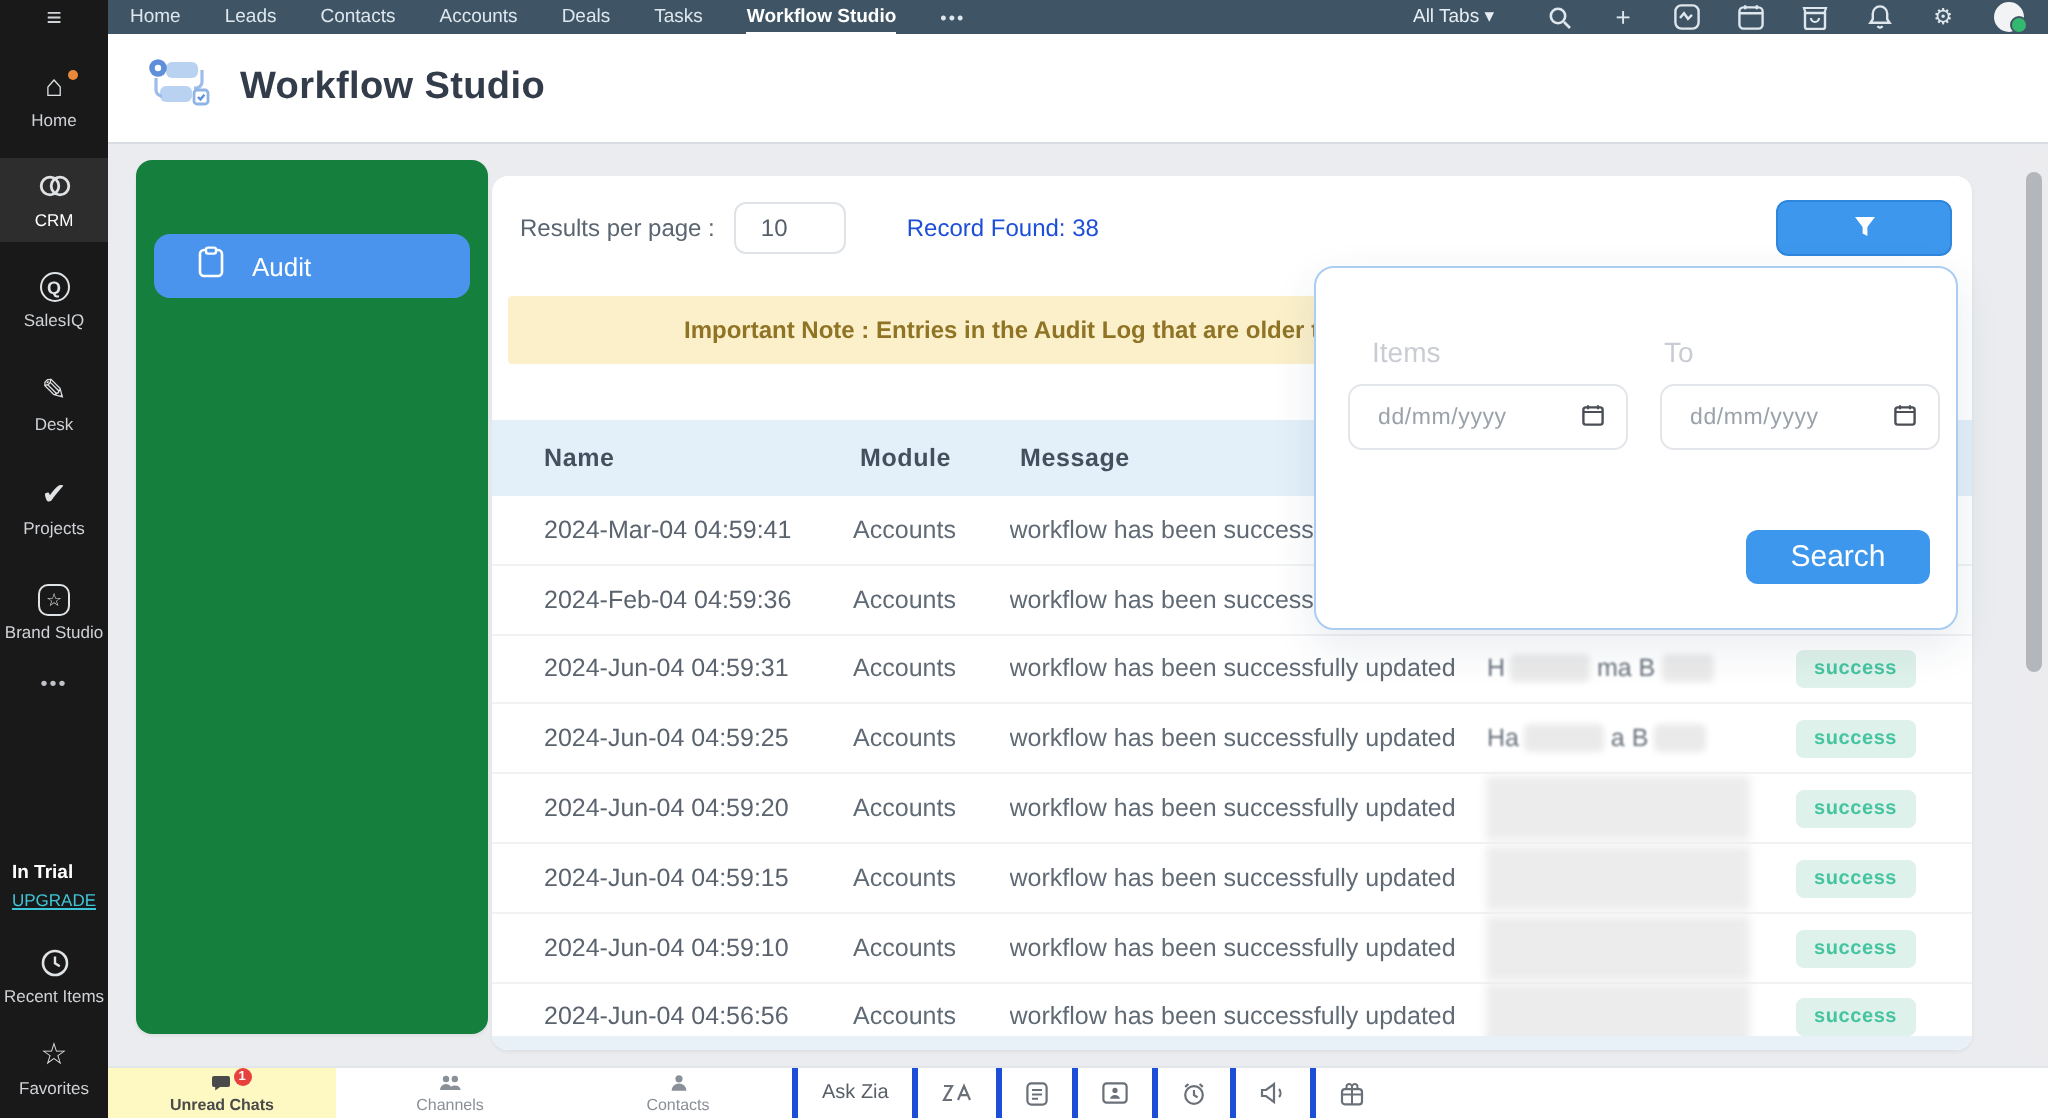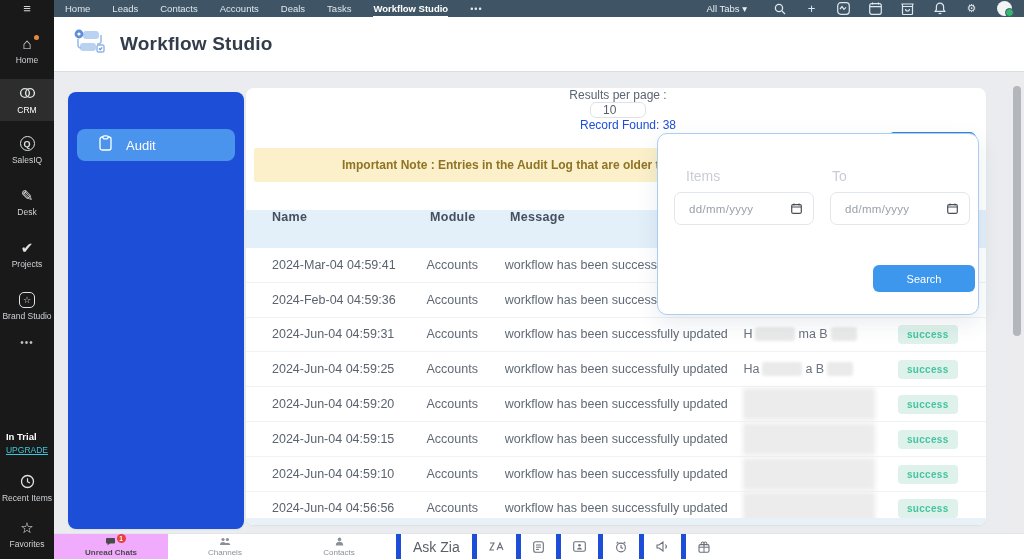--- a/index.html
+++ b/index.html
@@ -37,35 +37,35 @@
   .avatar::after { content:""; position:absolute; right:-2px; bottom:-1px; width:7px; height:7px; border-radius:50%; background:#34b76f; border:1.5px solid #3f5565; }
 
   
   .pagehead { position:absolute; left:54px; top:17px; right:0; height:55px; background:#ffffff; border-bottom:1px solid #d9dce1; display:flex; align-items:center; padding-left:18px; z-index:40; }
   .pagehead .hicon { margin-right:14px; }
   .pagehead .htitle { font-size:19px; color:#333c4a; font-weight:bold; letter-spacing:.2px; }
 
   
   .content { position:absolute; left:54px; top:72px; right:0; bottom:0; background:#eaecef; }
 
-  .audit-card { position:absolute; left:14px; top:20px; width:176px; height:437px; background:#1d4ed8; border-radius:8px; box-shadow:0 1px 2px rgba(0,0,0,.06); padding:37px 9px 0; }
+  .audit-card { position:absolute; left:14px; top:8px; width:176px; height:437px; background:#15803d; border-radius:8px; box-shadow:0 1px 2px rgba(0,0,0,.06); padding:37px 9px 0; }
   .audit-btn { height:32px; background:#4a94ee; border-radius:8px; display:flex; align-items:center; padding-left:22px; gap:14px; cursor:pointer; }
   .audit-btn .alabel { color:#ffffff; font-size:13px; }
 
   .main-card { position:absolute; left:192px; top:16px; width:740px; height:437px; background:#ffffff; border-radius:8px; box-shadow:0 1px 2px rgba(0,0,0,.06); overflow:hidden; }
-  .toolbar { height:52px; display:flex; align-items:center; padding:0 10px 0 14px;flex-direction:column; }
+  .toolbar { height:52px; display:flex; align-items:center; padding:0 10px 0 14px; }
   .toolbar .tlabel { font-size:12px; color:#5a6572; }
   .rpp-input { width:56px; height:26px; margin:0 10px; border:1px solid #dfe3e8; border-radius:6px; font-size:12px; color:#555f6a; padding-left:12px; font-family:inherit; outline:none; }
   .toolbar .rfound { font-size:12px; color:#1d4ed8; margin-left:20px; }
   .filter-btn { margin-left:auto; width:88px; height:28px; background:#3d97ed; border:1px solid #2f86dd; border-radius:6px; display:flex; align-items:center; justify-content:center; cursor:pointer; }
 
   .banner { margin:8px 8px 0; height:34px; background:#fbf0ca; border-radius:2px; display:flex; align-items:center; padding-left:88px; }
   .banner .btext { font-size:12px; font-weight:bold; color:#8f7425; white-space:nowrap; }
 
-  .thead { position:absolute; left:0; right:0; top:122px; height:38px; background:#e3f0fa; display:flex; align-items:flex-start; padding-left:26px; }
+  .thead { position:absolute; left:0; right:0; top:122px; height:38px; background:#e3f0fa; display:flex; align-items:center; padding-left:26px; }
   .thead .hc { font-size:12.5px; font-weight:bold; color:#44505e; letter-spacing:.3px; }
   .rows { position:absolute; left:0; right:0; top:160px; }
   .t-row { height:34.8px; display:flex; align-items:center; padding-left:26px; border-bottom:1px solid #f0f2f4; background:#fff; }
   .c-name { width:158px; font-size:12.5px; color:#5a636e; }
   .c-mod  { width:80px;  font-size:12.5px; color:#606a75; }
   .c-msg  { width:244px; font-size:12.5px; color:#606a75; white-space:nowrap; overflow:hidden; }
   .c-by   { width:158px; display:flex; align-items:center; gap:3px; font-size:12.5px; color:#6a737d; }
   .c-st   { width:90px; }
   .frag { filter:blur(.4px); }
   .blob { background:#eaeaea; border-radius:3px; height:14px; filter:blur(1.5px); }
@@ -74,37 +74,37 @@
   .badge-success { display:inline-block; background:#def1ea; color:#45c4a0; font-size:10px; font-weight:bold; padding:4px 9px; border-radius:4px; letter-spacing:.3px; }
   .foot-strip { position:absolute; left:0; right:0; bottom:0; height:7px; background:#e8f1f8; }
 
   
   .popup { position:absolute; left:657px; top:133px; width:322px; height:182px; background:#ffffff; border:1.5px solid #aacdf1; border-radius:10px; box-shadow:0 8px 22px rgba(30,60,90,.10); z-index:50; }
   .pp-label { position:absolute; font-size:14px; color:#c9cdd3; }
   .pp-from { left:28px; top:34px; } .pp-to { left:174px; top:34px; }
   .date-field { position:absolute; top:58px; height:33px; width:140px; border:1px solid #e3e6ea; border-radius:7px; display:flex; align-items:center; justify-content:space-between; padding:0 11px 0 14px; cursor:text; background:#fff; }
   .df-from { left:16px; } .df-to { left:172px; }
   .date-field .ph { font-size:11.5px; color:#9aa1a9; letter-spacing:.3px; }
-  .search-btn { position:absolute; left:215px; top:131px; width:102px; height:27px; background:#3d97ed; border:none; border-radius:6px; color:#fff; font-size:11px; font-family:inherit; cursor:pointer; }
+  .search-btn { position:absolute; left:215px; top:131px; width:92px; height:27px; background:#3d97ed; border:none; border-radius:6px; color:#fff; font-size:15px; font-family:inherit; cursor:pointer; }
 
   
   .sbar { position:absolute; right:2px; top:72px; bottom:26px; width:11px; background:#ececee; border-radius:6px; z-index:45; }
   .sthumb { position:absolute; left:1.5px; top:14px; width:8px; height:250px; background:#b3b7bc; border-radius:5px; cursor:grab; }
 
   
   .chatbar { position:absolute; left:54px; right:0; bottom:0; height:26px; background:#ffffff; border-top:1px solid #e2e5e9; display:flex; align-items:stretch; z-index:58; }
   .cb-tab { width:114px; display:flex; flex-direction:column; align-items:center; justify-content:center; gap:0; cursor:pointer; color:#8a9097; }
   .cb-tab .ci { position:relative; font-size:9px; line-height:10px; color:#555b63; }
   .cb-tab .cl { font-size:8px; line-height:9px; }
-  .cb-tab.hot { background:#f0abfc; color:#4a4a4a; }
+  .cb-tab.hot { background:#fef9c3; color:#4a4a4a; }
   .cb-tab.hot .cl { color:#4a4a4a; font-weight:bold; }
   .cb-badge { position:absolute; top:-3px; right:-9px; min-width:9px; height:9px; background:#e6413d; color:#fff; border-radius:5px; font-size:6.5px; line-height:9px; text-align:center; padding:0 2px; font-weight:bold; }
   .cb-input { flex:1; border-left:1px solid #e6e9ec; display:flex; align-items:center; padding-left:12px; font-size:11.5px; color:#a8adb5; cursor:text; }
   .cb-right { display:flex; align-items:stretch; }
-  .cb-btn { border-left:5px solid #1d4ed8; display:flex; align-items:center; justify-content:center; padding:0 12px; font-size:14px; color:#5a6068; cursor:pointer; white-space:nowrap; }
+  .cb-btn { border-left:3px solid #1d4ed8; display:flex; align-items:center; justify-content:center; padding:0 12px; font-size:10px; color:#5a6068; cursor:pointer; white-space:nowrap; }
   .cb-btn svg { display:block; }
 </style>
 </head>
 <body>
 
 <div id="app">
 
   <div class="rail">
     <div class="burger">≡</div>
     <div class="rail-item" style="margin-top:12px;">

